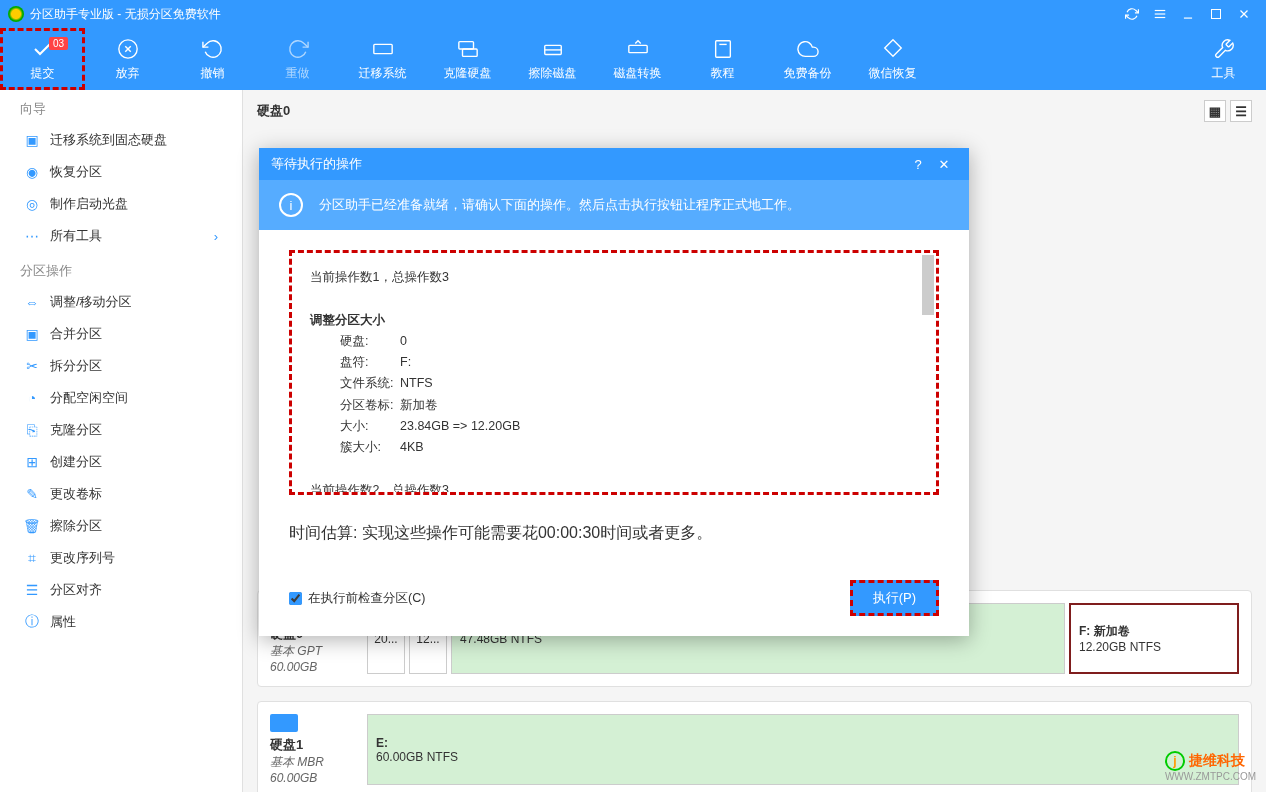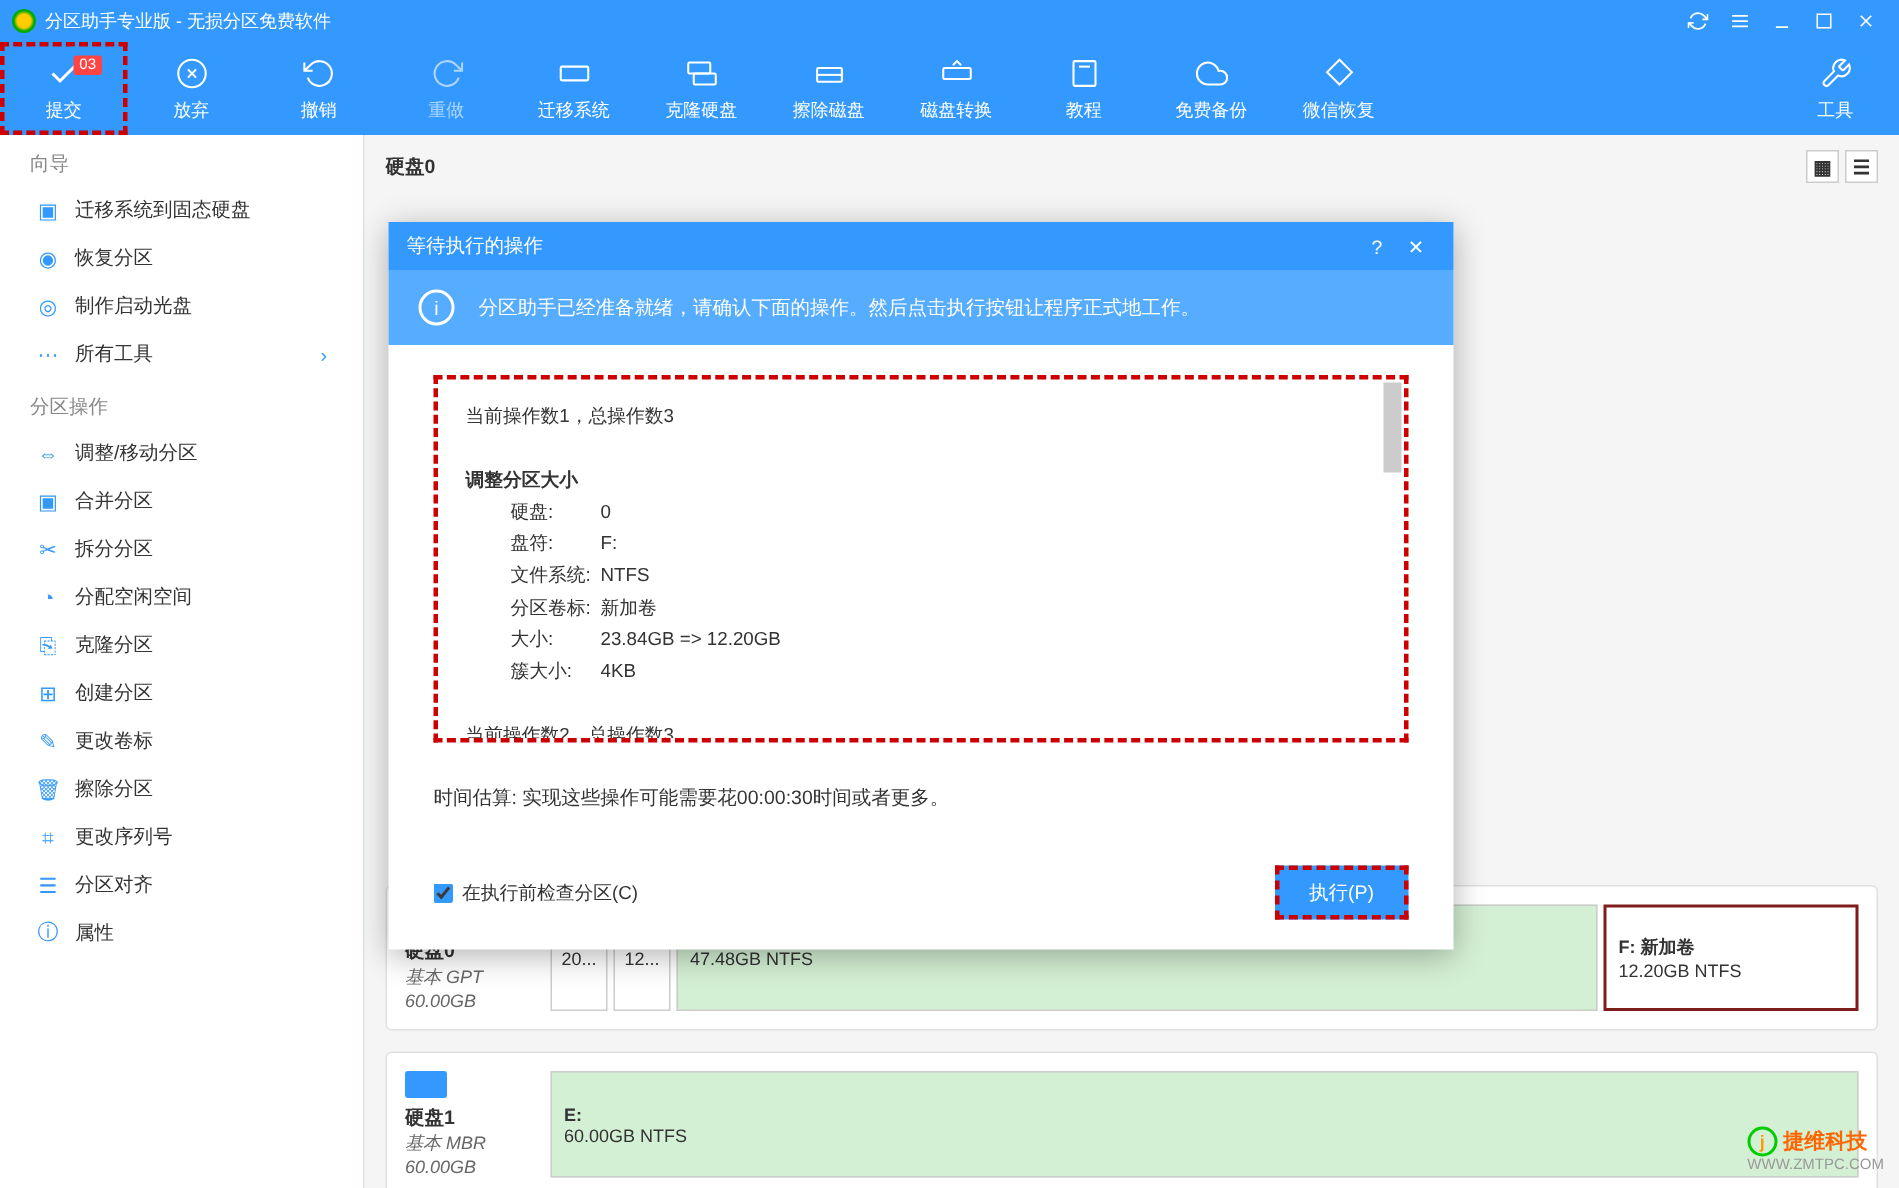--- a/index.html
+++ b/index.html
@@ -42,21 +42,21 @@
 .dlgtitle .dbtn{width:26px;height:26px;display:flex;align-items:center;justify-content:center;cursor:pointer;}
 .dlginfo{height:50px;background:#56acff;color:#fff;display:flex;align-items:center;padding:0 20px;gap:16px;font-size:13px;}
 .infoicon{width:24px;height:24px;border:2px solid #fff;border-radius:50%;display:flex;align-items:center;justify-content:center;}
 .dlgbody{padding:20px 30px;}
 .opbox{border:3px dashed #cc0000;height:245px;padding:14px 18px;overflow:auto;font-size:12.5px;line-height:1.7;position:relative;}
 .opbox .scroll{position:absolute;right:2px;top:2px;width:12px;height:60px;background:#ccc;}
 .opbox b{font-weight:bold;}
 .kv{display:flex;}
 .kv .k{width:90px;padding-left:30px;}
 .kv .v{}
-.timeest{margin-top:28px;font-size:13px;}
+.timeest{margin-top:28px;font-size:16px;}
 .dlgfoot{padding:16px 30px 20px;display:flex;align-items:center;}
 .chk{display:flex;align-items:center;gap:6px;font-size:12.5px;}
 .chk input{accent-color:#3399ff;}
 .execbtn{margin-left:auto;padding:6px 20px;background:#3399ff;color:#fff;border:3px dashed #cc0000;cursor:pointer;font-size:13px;}
 .watermark{position:absolute;right:10px;bottom:10px;font-size:11px;text-align:right;}
 .watermark .wm1{display:flex;align-items:center;gap:4px;}
 .wmlogo{width:20px;height:20px;border:2px solid #00cc00;border-radius:50%;display:inline-flex;align-items:center;justify-content:center;color:#ff9900;font-weight:bold;font-size:12px;}
 .wmtext{color:#ff6600;font-weight:bold;font-size:14px;}
 .wmurl{color:#999;font-size:10px;}
 </style>

